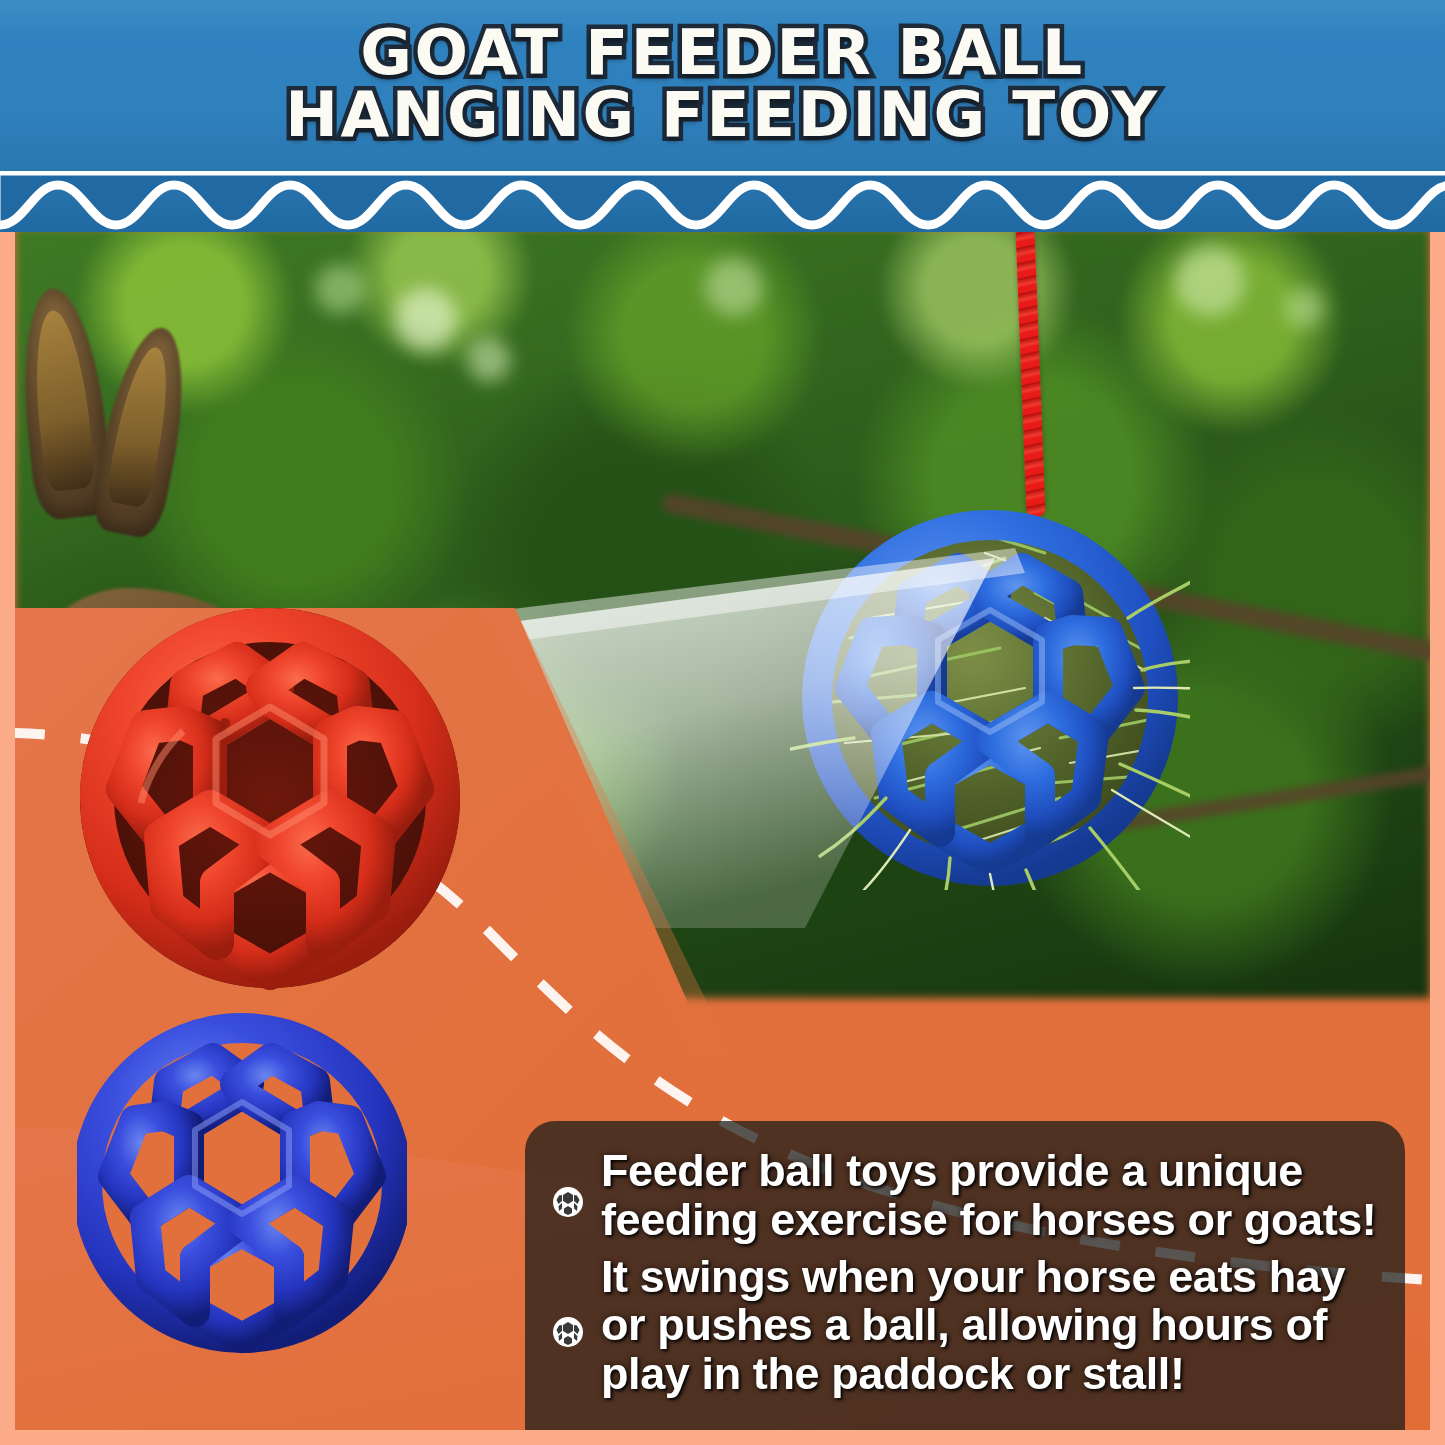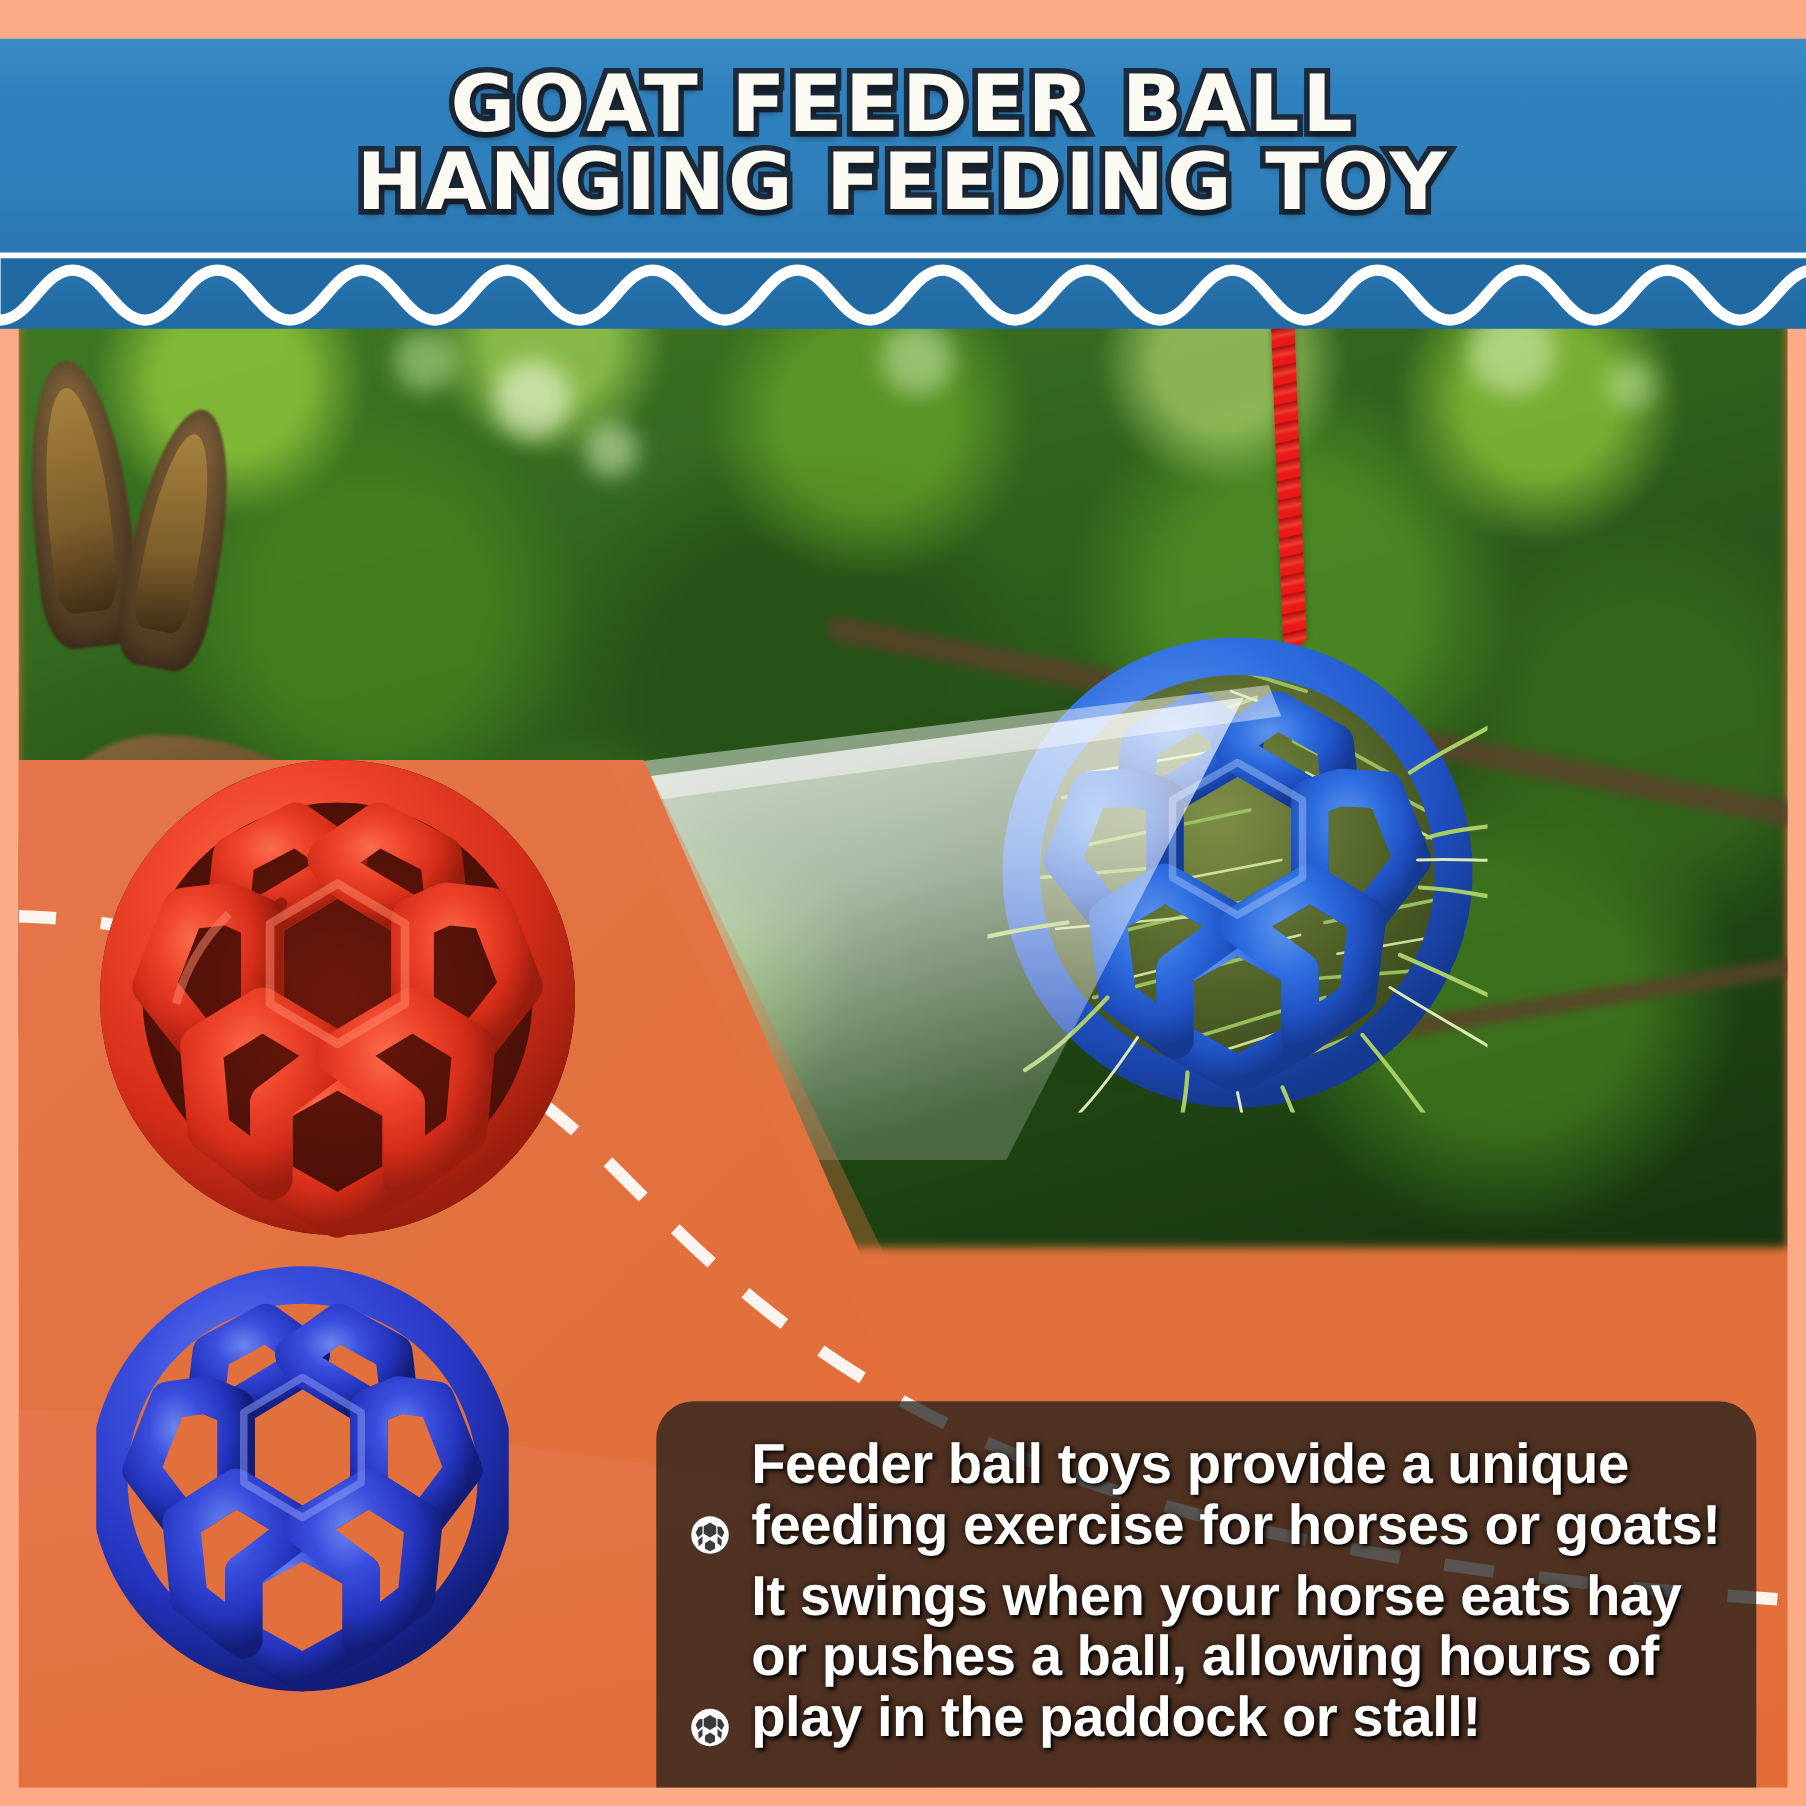--- a/index.html
+++ b/index.html
@@ -22,21 +22,20 @@
   #header{
     position:absolute; left:0; top:0; width:1445px; height:232px;
     background:linear-gradient(180deg,
         #3c8cc4 0%,
         #2f82bf 18%,
         #2f80bc 48%,
         #2a75ae 78%,
         #2069a3 100%);
     overflow:hidden;
     z-index:6;
-    margin-top:31px;
   }
   #header-title{
     position:absolute; left:0; right:0; top:22px;
     text-align:center;
     font-size:63px;
     line-height:0.99;
     font-weight:bold;
     letter-spacing:2.5px;
     color:#fbfbf4;
     font-family:"DejaVu Sans", sans-serif;
@@ -145,21 +144,21 @@
   
   #features{
     position:absolute; left:510px; top:893px; width:880px; height:483px;
     background:rgba(28,28,26,0.74);
     border-radius:30px;
     padding:26px 28px 18px 26px;
     z-index:5;
     overflow:hidden;
   }
   .feat{
-    display:flex; align-items:flex-end; gap:16px;
+    display:flex; align-items:center; gap:16px;
     margin-bottom:8px;
   }
   .bullet{
     flex:0 0 auto; width:34px; height:34px; margin-top:12px;
   }
   .feat-text{
     color:#ffffff;
     font-size:45px;
     line-height:1.085;
     font-weight:bold;

